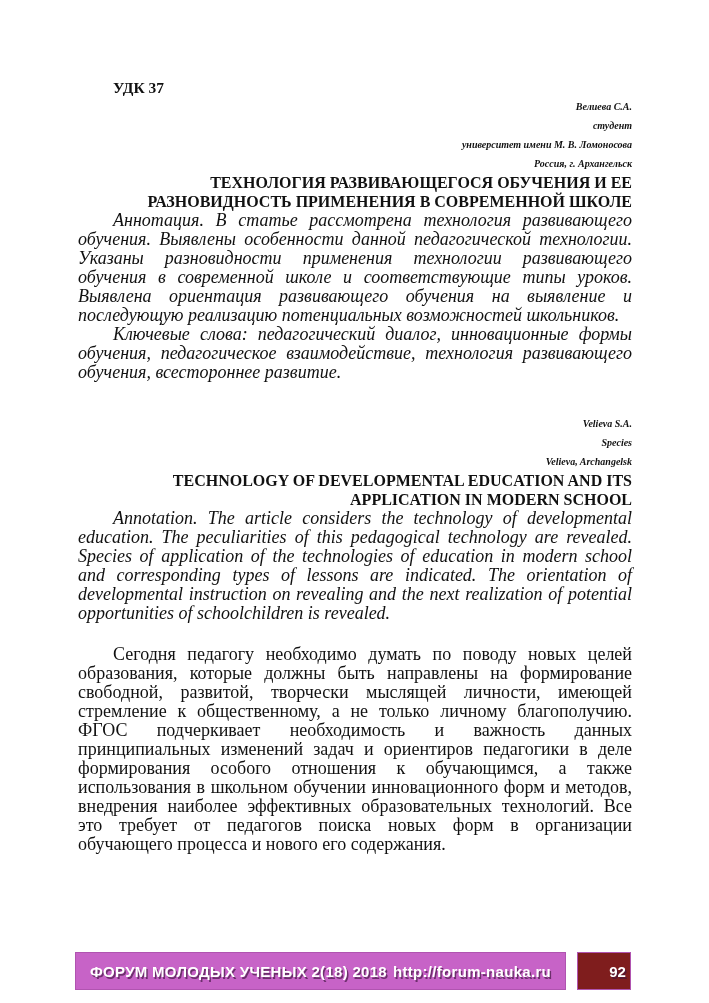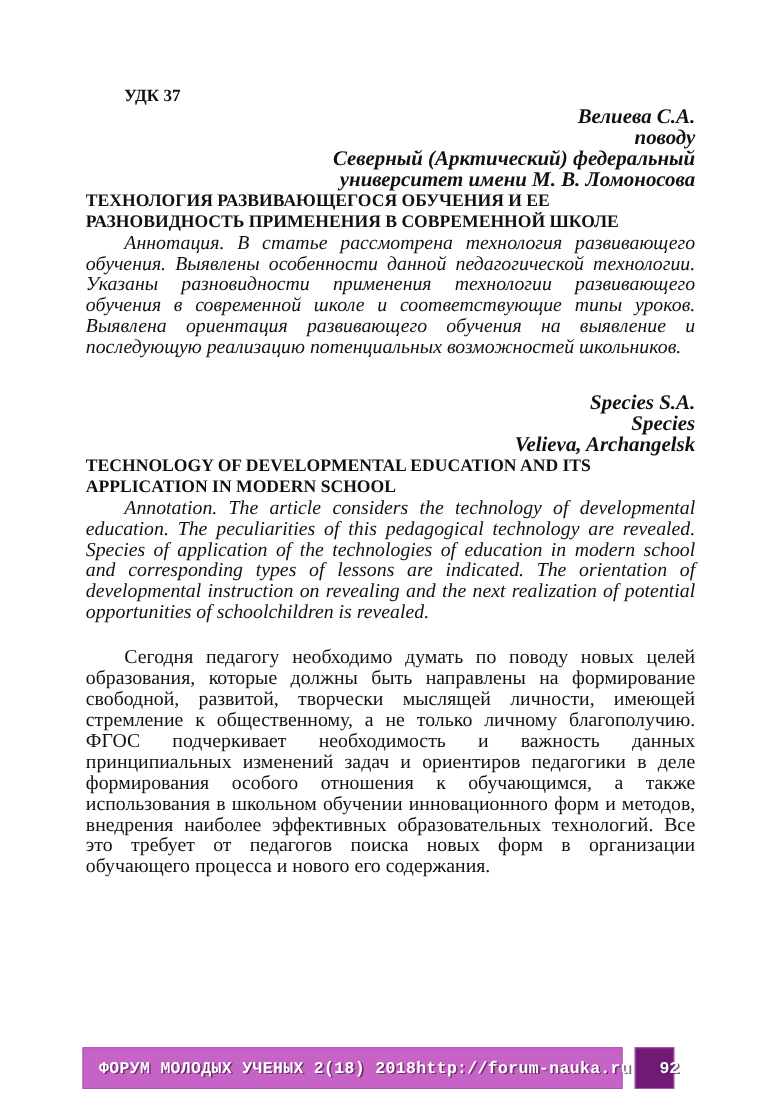--- a/index.html
+++ b/index.html
@@ -34,62 +34,62 @@
     margin: 0;
     font-size: 15.5px;
     line-height: 19px;
     text-indent: 35px;
     font-weight: bold;
   }
   .author-block {
     text-align: right;
     font-weight: bold;
     font-style: italic;
-    font-size: 19px;
+    font-size: 10px;
     line-height: 19px;
   }
   .title {
     margin: 0;
     font-size: 16px;
     line-height: 19px;
     font-weight: bold;
-    text-align: left;
+    text-align: right;
   }
   .spacer1 { height: 32px; }
   .spacer2 { height: 22px; }
   .footer {
     position: absolute;
     left: 75px;
     top: 952px;
     display: flex;
     align-items: stretch;
     height: 38px;
-    font-family: Liberation Mono, monospace;
+    font-family: Liberation Sans, sans-serif;
   }
   .footer-bar {
     width: 491px;
     box-sizing: border-box;
     background: #c763c7;
     border: 1px solid #b054b0;
     display: flex;
     justify-content: space-between;
     align-items: center;
     padding: 0 14px;
     color: #ffffff;
     font-weight: bold;
     font-size: 15px;
     letter-spacing: 0.3px;
     text-shadow: 1.5px 1.5px 0 rgba(60, 20, 60, 0.65);
     white-space: nowrap;
   }
   .footer-page {
     box-sizing: border-box;
-    width: 36px;
+    width: 54px;
     margin-left: 11px;
-    background: #701a75;
+    background: #7f1d1d;
     border: 1px solid #b054b0;
     display: flex;
     justify-content: center;
     align-items: center;
     color: #ffffff;
     font-weight: bold;
     font-size: 15px;
     text-shadow: 1.5px 1.5px 0 rgba(60, 20, 60, 0.65);
     padding-left: 27px;
   }
@@ -97,33 +97,34 @@
 </head>
 <body>
 
 <div class="page">
   <div class="content">
 
     <p class="udc">УДК 37</p>
 
     <div class="author-block">
       <div>Велиева С.А.</div>
-      <div>поводу</div>
-      <div>Северный (Арктический) федеральный</div>
+      <div>студент</div>
       <div>университет имени М. В. Ломоносова</div>
+      <div>Россия, г. Архангельск</div>
     </div>
 
     <h1 class="title">ТЕХНОЛОГИЯ РАЗВИВАЮЩЕГОСЯ ОБУЧЕНИЯ И ЕЕ РАЗНОВИДНОСТЬ ПРИМЕНЕНИЯ В СОВРЕМЕННОЙ ШКОЛЕ</h1>
 
     <p class="para italic">Аннотация. В статье рассмотрена технология развивающего обучения. Выявлены особенности данной педагогической технологии. Указаны разновидности применения технологии развивающего обучения в современной школе и соответствующие типы уроков. Выявлена ориентация развивающего обучения на выявление и последующую реализацию потенциальных возможностей школьников.</p>
+    <p class="para italic">Ключевые слова: педагогический диалог, инновационные формы обучения, педагогическое взаимодействие, технология развивающего обучения, всестороннее развитие.</p>
 
     <div class="spacer1"></div>
 
     <div class="author-block">
-      <div>Species S.A.</div>
+      <div>Velieva S.A.</div>
       <div>Species</div>
       <div>Velieva, Archangelsk</div>
     </div>
 
     <h1 class="title">TECHNOLOGY OF DEVELOPMENTAL EDUCATION AND ITS APPLICATION IN MODERN SCHOOL</h1>
 
     <p class="para italic">Annotation. The article considers the technology of developmental education. The peculiarities of this pedagogical technology are revealed. Species of application of the technologies of education in modern school and corresponding types of lessons are indicated. The orientation of developmental instruction on revealing and the next realization of potential opportunities of schoolchildren is revealed.</p>
 
     <div class="spacer2"></div>
 

